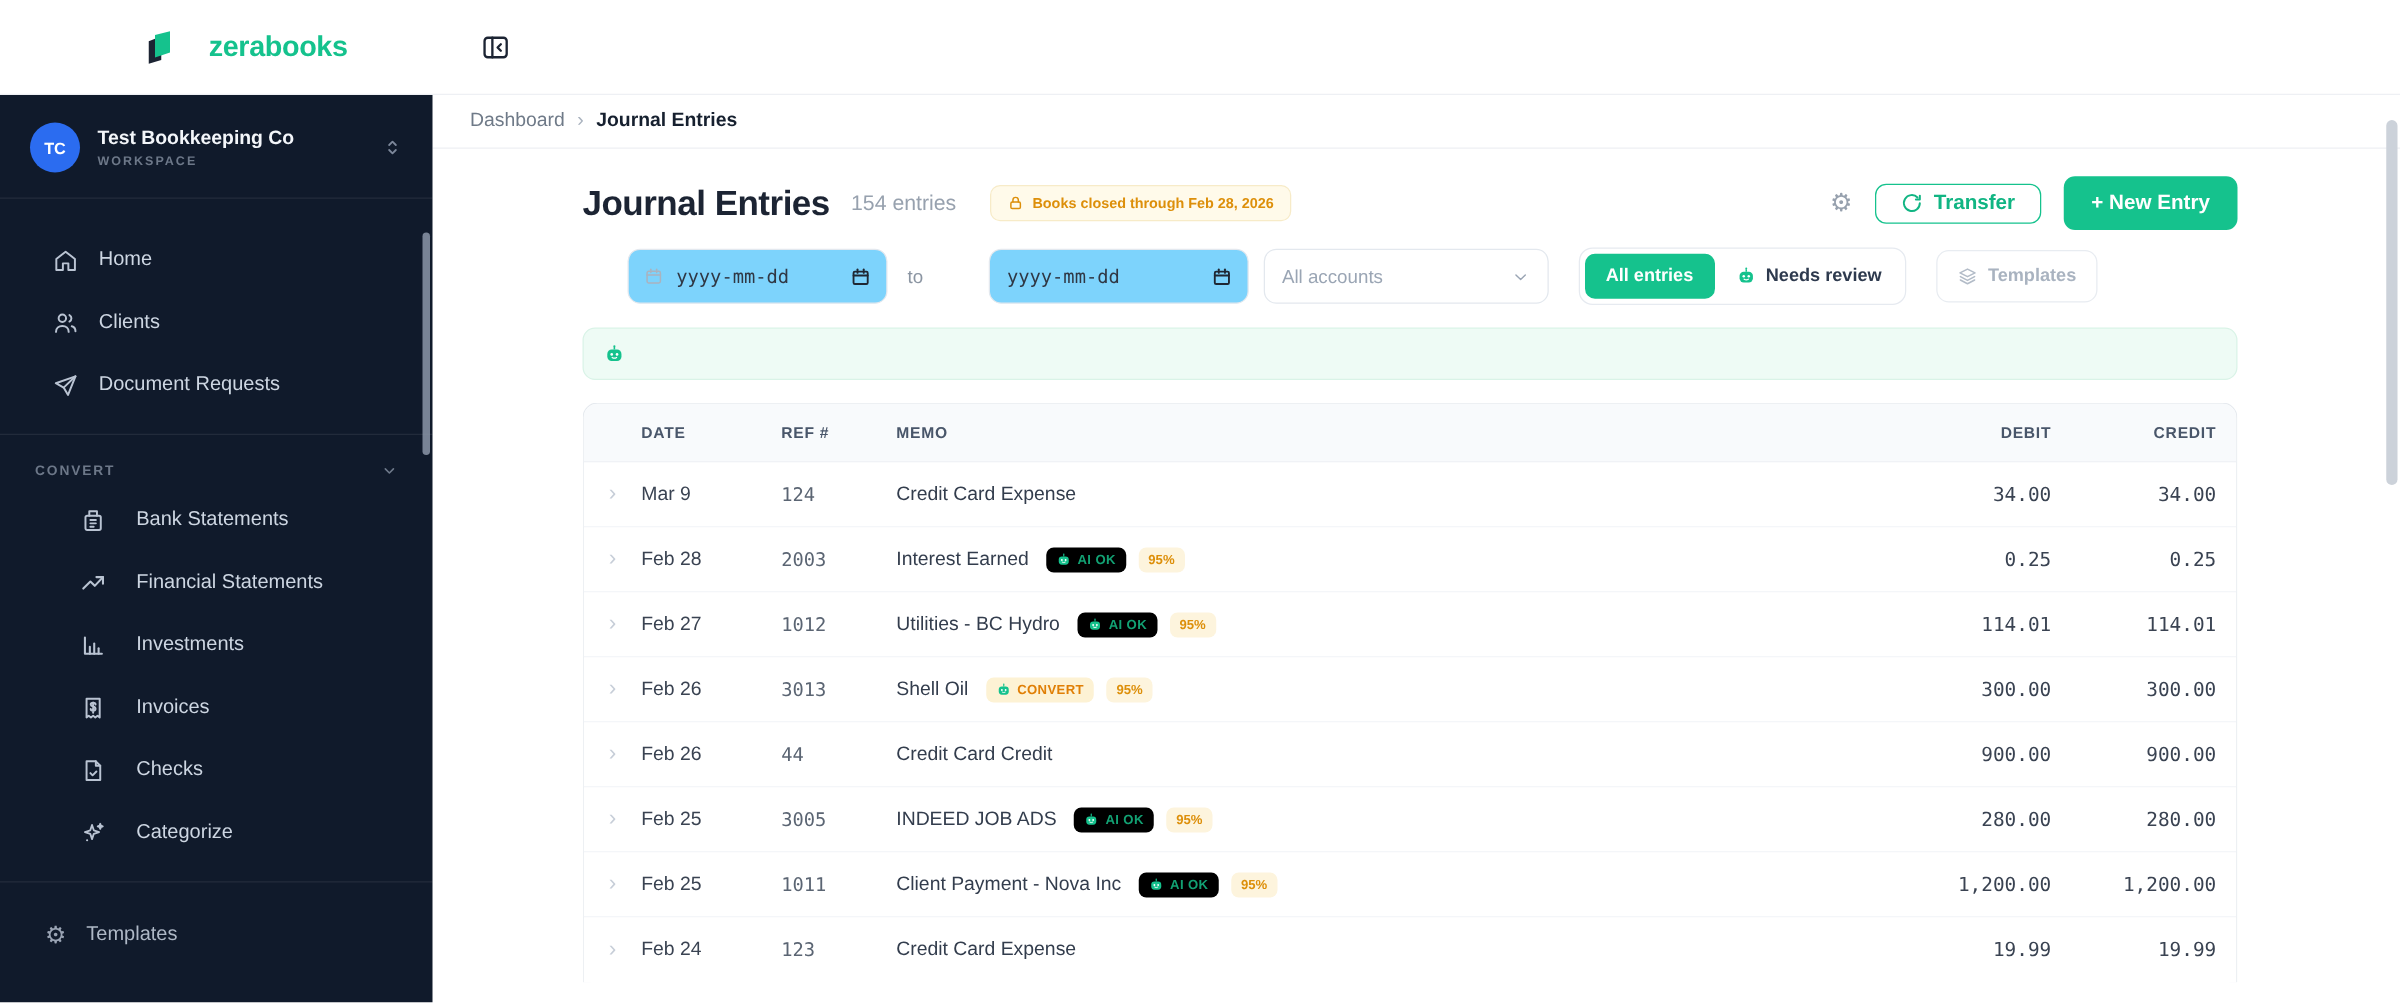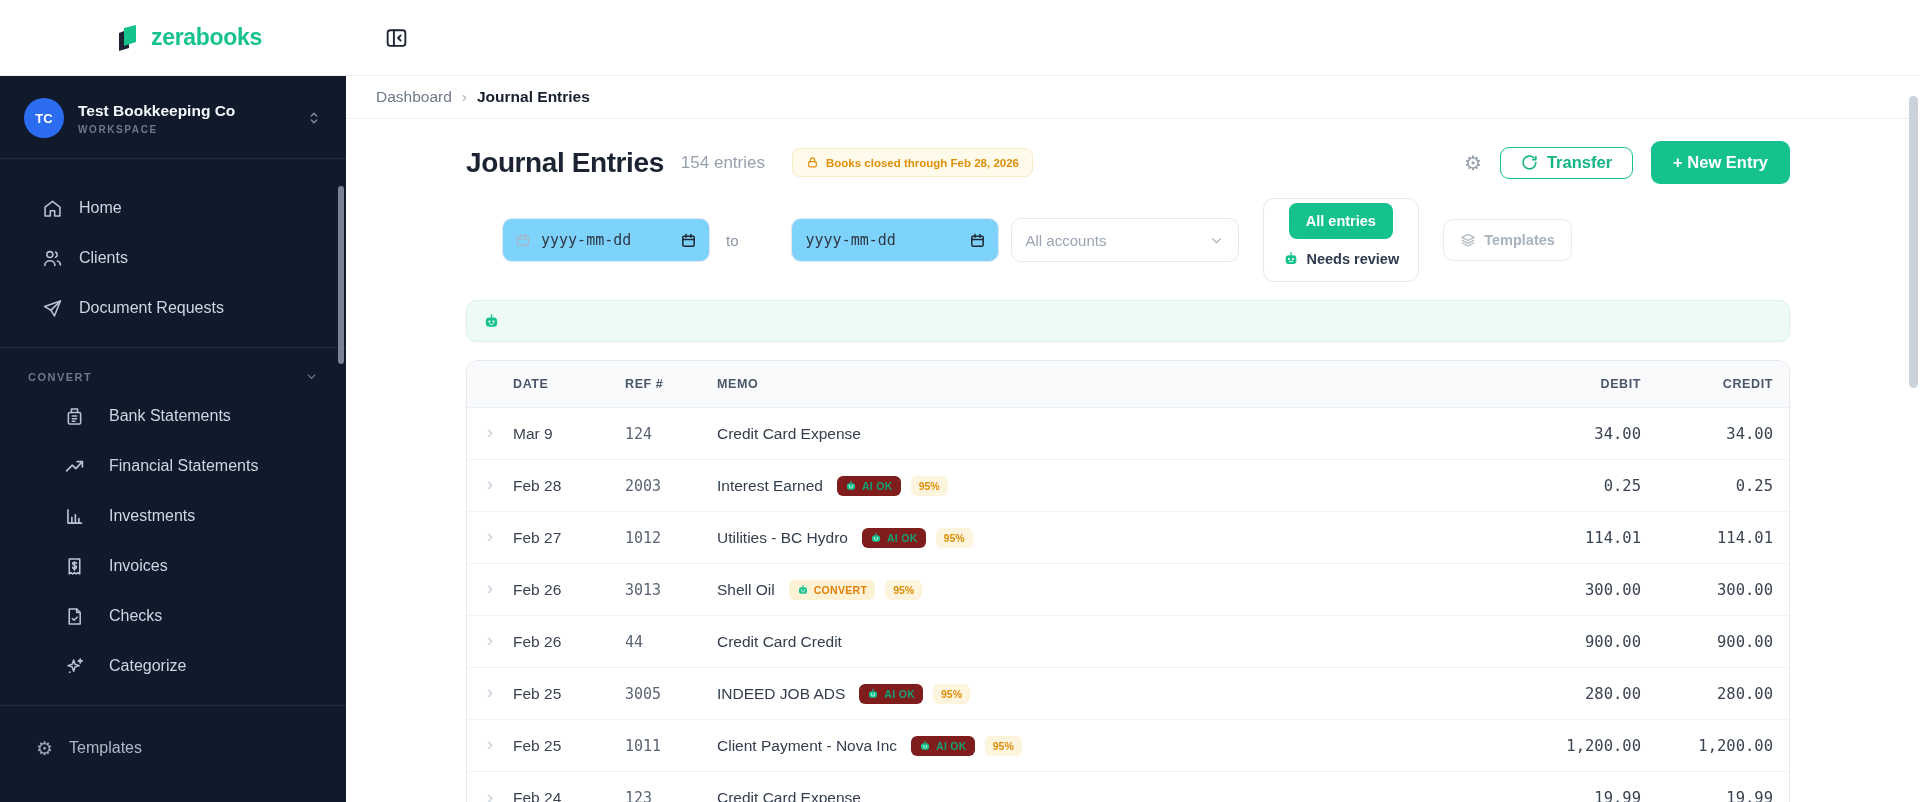--- a/index.html
+++ b/index.html
@@ -6,21 +6,21 @@
   html,body { width:1920px; height:802px; overflow:hidden; }
   body {
     font-family:"Liberation Sans", sans-serif;
     background:#ffffff; color:#2e3a4e; position:relative;
   }
   svg { display:block; }
 
   
   .topbar { position:relative; height:76px; background:#fff; border-bottom:1px solid #eef0f4; z-index:3; }
   .brand { position:absolute; left:116px; top:50%; transform:translateY(-50%); display:flex; align-items:center; gap:9px; }
-  .brand-name { font-size:23px; font-weight:800; color:#15c28d; letter-spacing:-0.3px; }
+  .brand-name { font-size:23px; font-weight:800; color:#15c28d; letter-spacing:-0.3px;margin-left:16px; }
   .collapse-btn { position:absolute; left:384px; top:50%; transform:translateY(-50%); background:none; border:none; cursor:pointer; color:#1c2433; }
   .user { position:absolute; right:40px; top:50%; transform:translateY(-50%); display:flex; align-items:center; gap:11px; cursor:pointer; }
   .avatar { width:38px; height:38px; border-radius:50%; background:#15bb93; color:#fff; font-size:14px; font-weight:700; display:flex; align-items:center; justify-content:center; }
   .user-name { font-size:16.5px; font-weight:600; color:#273040; }
   .user .chev { color:#6b7685; }
 
   
   .shell { display:flex; height:726px; }
 
   
@@ -65,21 +65,21 @@
   
   .filter-row { display:flex; align-items:center; margin-top:14px; gap:12px; }
   .date-input { width:208px; height:44px; border:1px solid #e3e8ee; border-radius:10px; background:#7dd3fc; display:flex; align-items:center; padding:0 12px; gap:10px; cursor:text;margin-left:36px; }
   .date-input .cal-gray { color:#aab3bf; }
   .date-input .val { flex:1; font-family:"DejaVu Sans Mono", monospace; font-size:15px; color:#2f3744; }
   .date-input .cal-dark { color:#1f2733; cursor:pointer; }
   .to-label { color:#8b95a2; font-size:15px; padding:0 4px; }
   .select { width:228px; height:44px; border:1px solid #e3e8ee; border-radius:10px; background:#fff; display:flex; align-items:center; justify-content:space-between; padding:0 14px; cursor:pointer; }
   .select .val { font-size:15px; color:#9aa5b4; }
   .select .chev { color:#9aa5b4; }
-  .tab-group { margin-left:12px; display:flex; align-items:center; background:#fff; border:1px solid #e6eaf0; border-radius:11px; padding:4px; gap:2px;flex-direction:column; }
+  .tab-group { margin-left:12px; display:flex; align-items:center; background:#fff; border:1px solid #e6eaf0; border-radius:11px; padding:4px; gap:2px; }
   .tab-active { display:flex; align-items:center; height:36px; padding:0 17px; background:#15c28d; color:#fff; border:none; border-radius:8px; font-size:14.5px; font-weight:700; cursor:pointer; font-family:inherit; }
   .tab-plain { display:flex; align-items:center; gap:8px; height:36px; padding:0 15px; background:transparent; color:#2e3a4e; border:none; border-radius:8px; font-size:14.5px; font-weight:600; cursor:pointer; font-family:inherit; }
   .btn-templates { margin-left:12px; display:flex; align-items:center; gap:8px; height:42px; padding:0 16px; background:#fff; border:1px solid #e8ecf1; border-radius:10px; color:#a9b3c0; font-size:14.5px; font-weight:600; cursor:pointer; font-family:inherit; }
   .btn-templates .licon { color:#b3bcc8; }
 
   
   .ai-banner { margin-top:18px; height:42px; display:flex; align-items:center; gap:11px; background:#eefbf5; border:1px solid #d9f3e7; border-radius:10px; padding:0 16px; font-size:15px; color:#45505f; }
 
   
   .card { margin-top:18px; background:#fff; border:1px solid #e6eaef; border-radius:12px 12px 0 0; border-bottom:none; overflow:hidden; }
@@ -87,21 +87,21 @@
   .thead { height:47px; background:#f8fafc; border-bottom:1px solid #edf0f4; font-size:12.5px; font-weight:700; letter-spacing:0.6px; color:#49566a; }
   .th-right { text-align:right; }
   .trow { height:52px; border-bottom:1px solid #f1f4f8; background:#fff; cursor:pointer; }
   .trow:last-child { border-bottom:none; }
   .rchev { text-align:center; color:#c7ced8; font-size:18px; line-height:1; padding-bottom:3px; }
   .rdate { font-size:15.5px; color:#3a4352; }
   .rref { font-family:"DejaVu Sans Mono", monospace; font-size:15px; color:#5b6573; }
   .rmemo { display:flex; align-items:center; gap:10px; min-width:0; }
   .memo-text { font-size:15.5px; color:#333d4d; white-space:nowrap; }
   .badge-ai { display:inline-flex; align-items:center; gap:5px; padding:4px 8px; border-radius:6px; font-size:10.5px; font-weight:800; letter-spacing:0.3px; margin-left:4px; }
-  .badge-ai.ok { background:#7f1d1d; color:#12a173; }
+  .badge-ai.ok { background:#000000; color:#12a173; }
   .badge-ai.review { background:#fdf2d4; color:#e07f06; }
   .badge-conf { padding:4px 8px; border-radius:6px; background:#fdf4dd; color:#dd8f0a; font-size:10.5px; font-weight:800; }
   .rdebit, .rcredit { text-align:right; font-family:"DejaVu Sans Mono", monospace; font-size:15.5px; color:#3a4352; }
 
   .page-scroll { position:absolute; right:2px; top:96px; width:9px; height:292px; border-radius:5px; background:#ccd2da; z-index:5; }
 </style>
 </head>
 <body>
 
 <header class="topbar">

